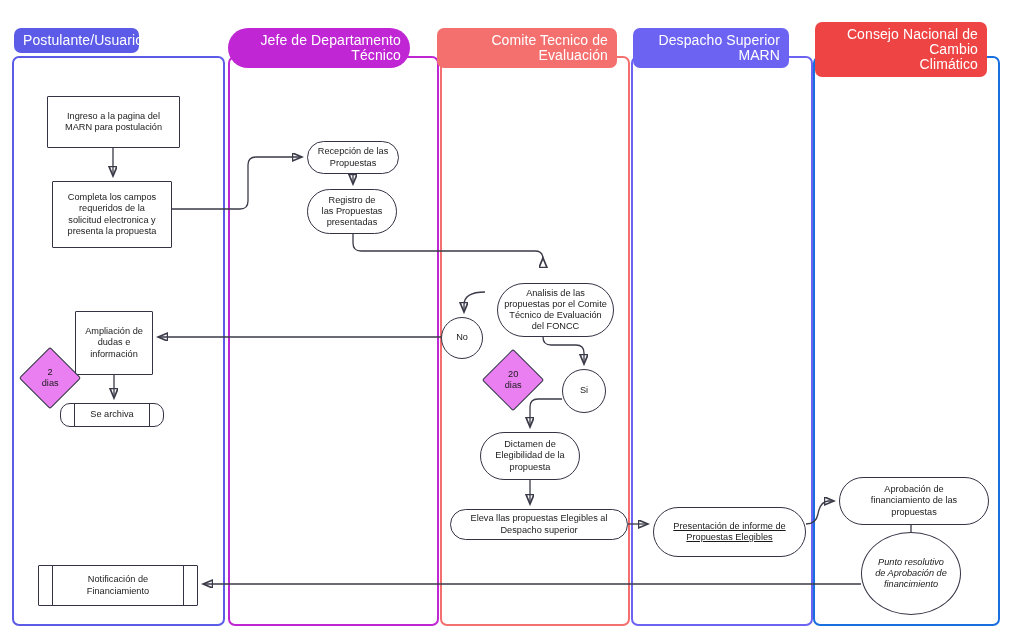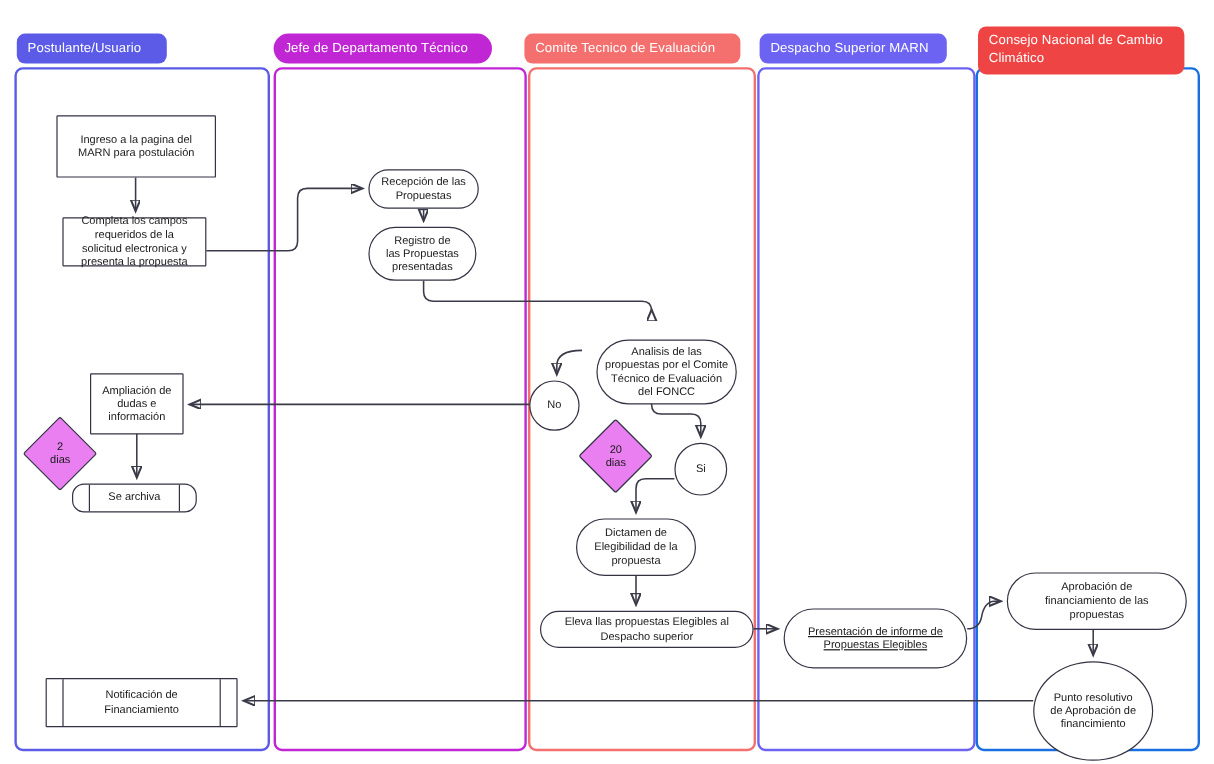--- a/index.html
+++ b/index.html
@@ -19,25 +19,26 @@
     position: absolute;
     border-width: 2px;
     border-style: solid;
     border-radius: 7px;
     background: transparent;
   }
   .lane-header {
     position: absolute;
     border-radius: 7px;
     color: #ffffff;
-    font-size: 11px;
+    font-size: 14px;
     line-height: 15px;
     padding: 5px 9px;
     white-space: pre-line;
     letter-spacing: .1px;
+    text-align: right;
   }
   .node {
     position: absolute;
     display: flex;
     align-items: center;
     justify-content: center;
     text-align: center;
     color: #1a1a1a;
     font-size: 9.2px;
     line-height: 11.2px;
@@ -108,25 +109,25 @@
       <path d="M 628 524 L 648 524" marker-end="url(#ah)"></path>
       <path d="M 806 524 Q 816 524 818 514 Q 820 502 828 501 L 834 501" marker-end="url(#ah)"></path>
       <path d="M 911 525 L 911 546" marker-end="url(#ah)"></path>
       <path d="M 441 337 L 158 337" marker-end="url(#ah)"></path>
       <path d="M 114 359 L 114 398" marker-end="url(#ah)"></path>
       <path d="M 861 584 L 203 584" marker-end="url(#ah)"></path>
     </svg>
   <div id="nodes">
       <div class="node n-rect" style="left: 47px; top: 96px; width: 133px; height: 52px;">Ingreso a la pagina del
 MARN para postulación</div>
-      <div class="node n-rect" style="left: 52px; top: 181px; width: 120px; height: 41px;">Completa los campos
+      <div class="node n-rect" style="left: 52px; top: 181px; width: 120px; height: 67px;">Completa los campos
 requeridos de la
 solicitud electronica y
 presenta la propuesta</div>
-      <div class="node n-rect" style="left: 75px; top: 311px; width: 78px; height: 51px;">Ampliación de
+      <div class="node n-rect" style="left: 75px; top: 311px; width: 78px; height: 64px;">Ampliación de
 dudas e
 información</div>
       <div class="node n-diamond" style="left: 28px; top: 356px; width: 44px; height: 44px;"><span>2
 dias</span></div>
       <div class="node n-pre" style="left: 60px; top: 403px; width: 104px; height: 24px; border-radius: 10px;">Se archiva</div>
       <div class="node n-pre" style="left: 38px; top: 565px; width: 160px; height: 41px;">Notificación de
 Financiamiento</div>
       <div class="node n-round" style="left: 307px; top: 141px; width: 92px; height: 33px;">Recepción de las
 Propuestas</div>
       <div class="node n-round" style="left: 307px; top: 189px; width: 90px; height: 45px;">Registro de
@@ -143,17 +144,17 @@
       <div class="node n-round" style="left: 480px; top: 432px; width: 100px; height: 48px;">Dictamen de
 Elegibilidad de la
 propuesta</div>
       <div class="node n-round" style="left: 450px; top: 509px; width: 178px; height: 31px;">Eleva llas propuestas Elegibles al
 Despacho superior</div>
       <div class="node n-round" style="left: 653px; top: 507px; width: 153px; height: 50px; text-decoration: underline;">Presentación de informe de
 Propuestas Elegibles</div>
       <div class="node n-round" style="left: 839px; top: 477px; width: 150px; height: 48px;">Aprobación de
 financiamiento de las
 propuestas</div>
-      <div class="node n-circle" style="left: 861px; top: 551px; width: 100px; height: 83px;">Punto resolutivo
+      <div class="node n-circle" style="left: 861px; top: 532px; width: 100px; height: 83px; font-style: italic;">Punto resolutivo
 de Aprobación de
 financimiento</div>
     </div>
 </div>
 
 </body></html>

